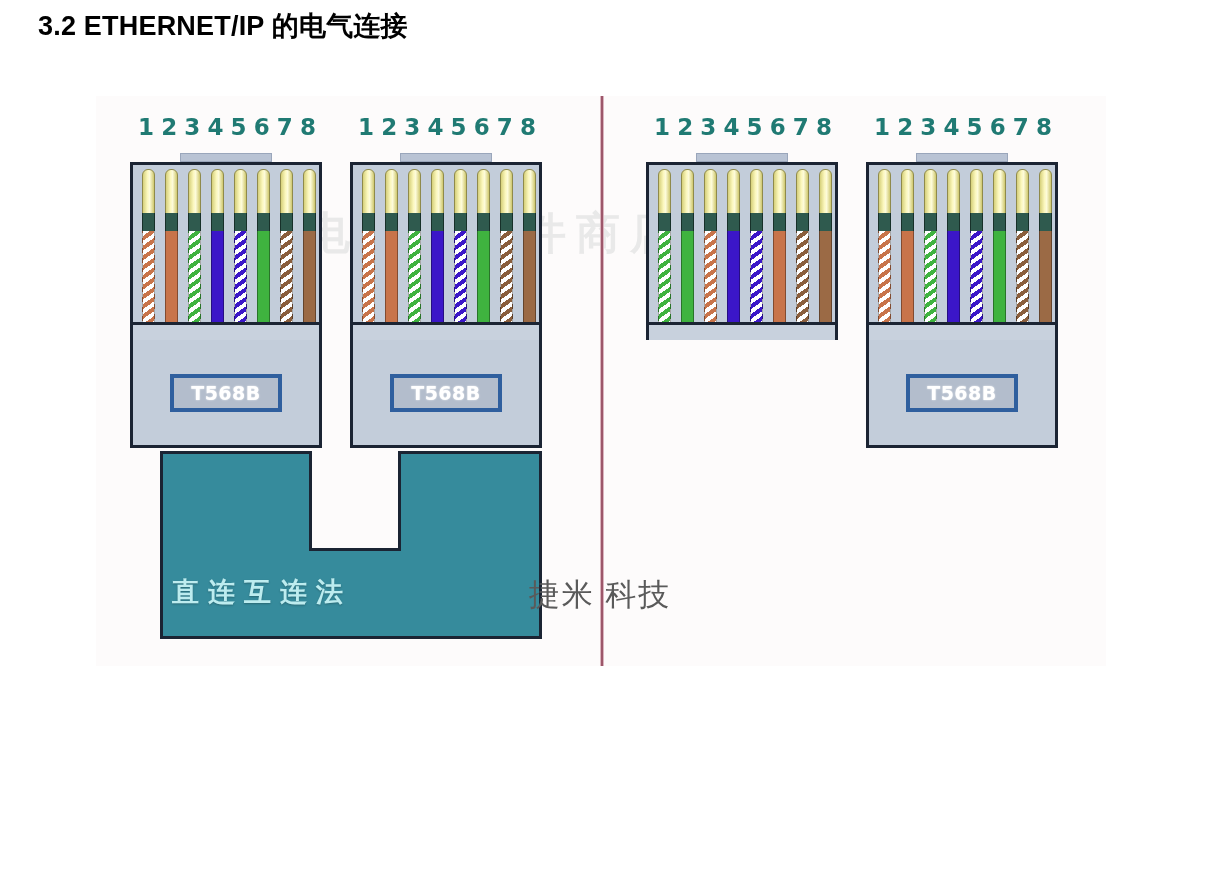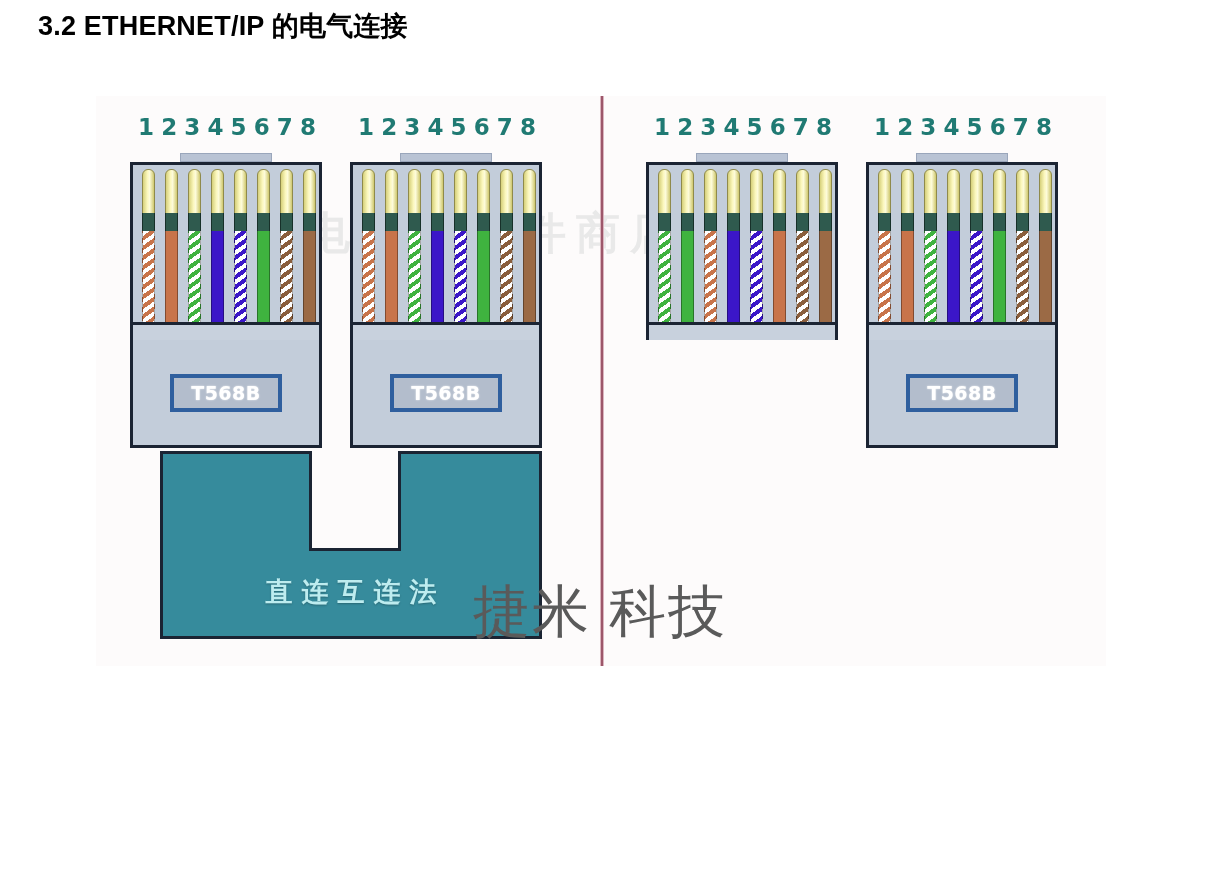--- a/index.html
+++ b/index.html
@@ -219,36 +219,36 @@
     width: 92px;
     height: 100px;
     background: #fdfbfb;
     border: 3px solid #1b2433;
     border-top: none;
   }
   .cable .caption {
     position: absolute;
     left: 0; right: 0;
     bottom: 26px;
-    text-align: center;
+    text-align: left;
     font-size: 27px;
     font-weight: 700;
     color: #bdecef;
     letter-spacing: 9px;
     text-indent: 9px;
     text-shadow: 0 1px 2px rgba(0,0,0,.25);
   }
 
   
   .logo-watermark {
     position: absolute;
     left: 504px;
     top: 478px;
     transform: translateX(-50%);
-    font-size: 57px;
+    font-size: 31px;
     color: #5a5a5a;
     white-space: nowrap;
     letter-spacing: 2px;
     z-index: 5;
   }
 
   
   .para {
     position: absolute;
     left: 40px;

